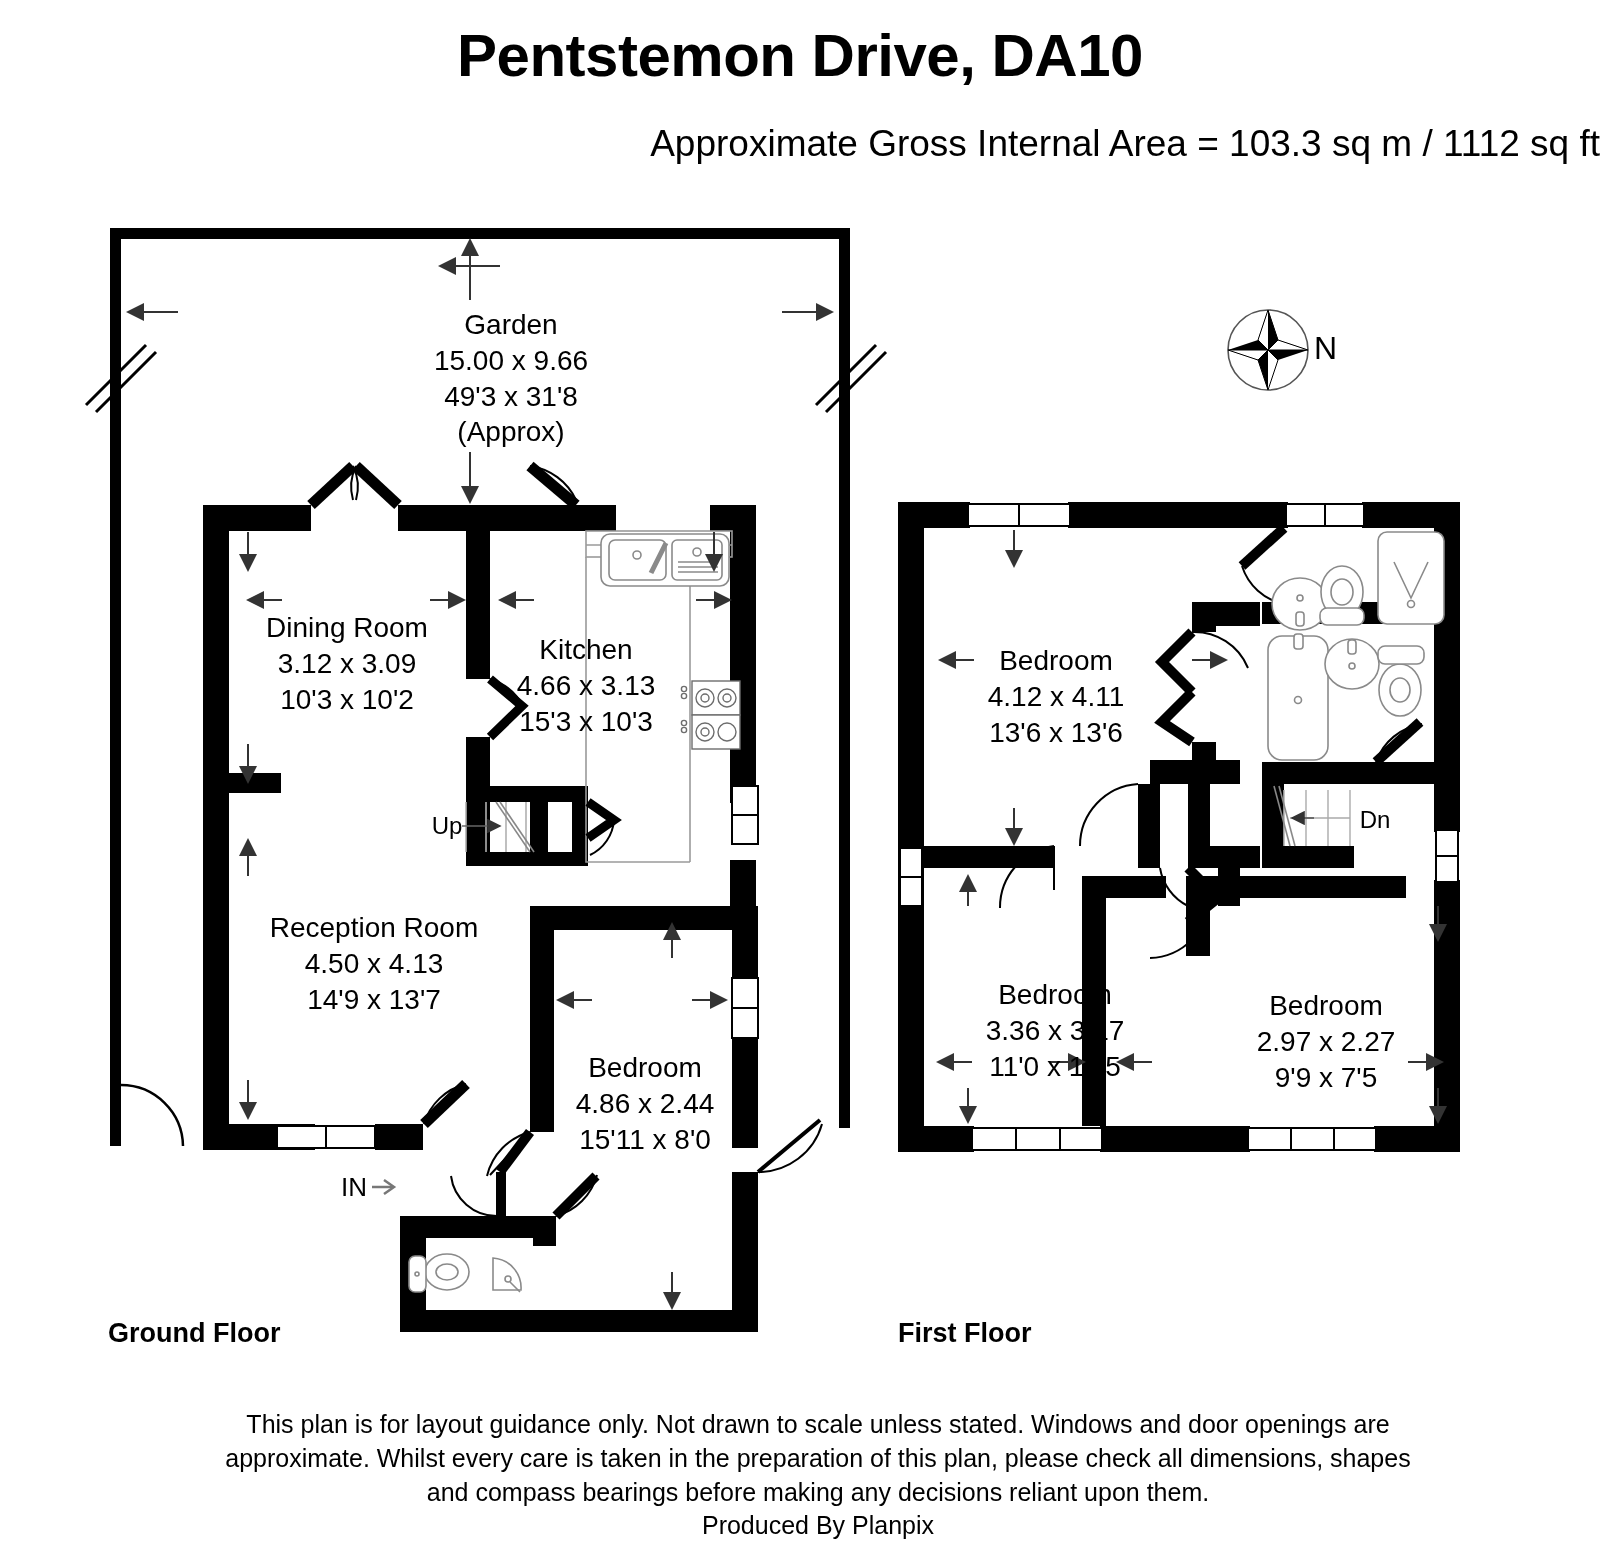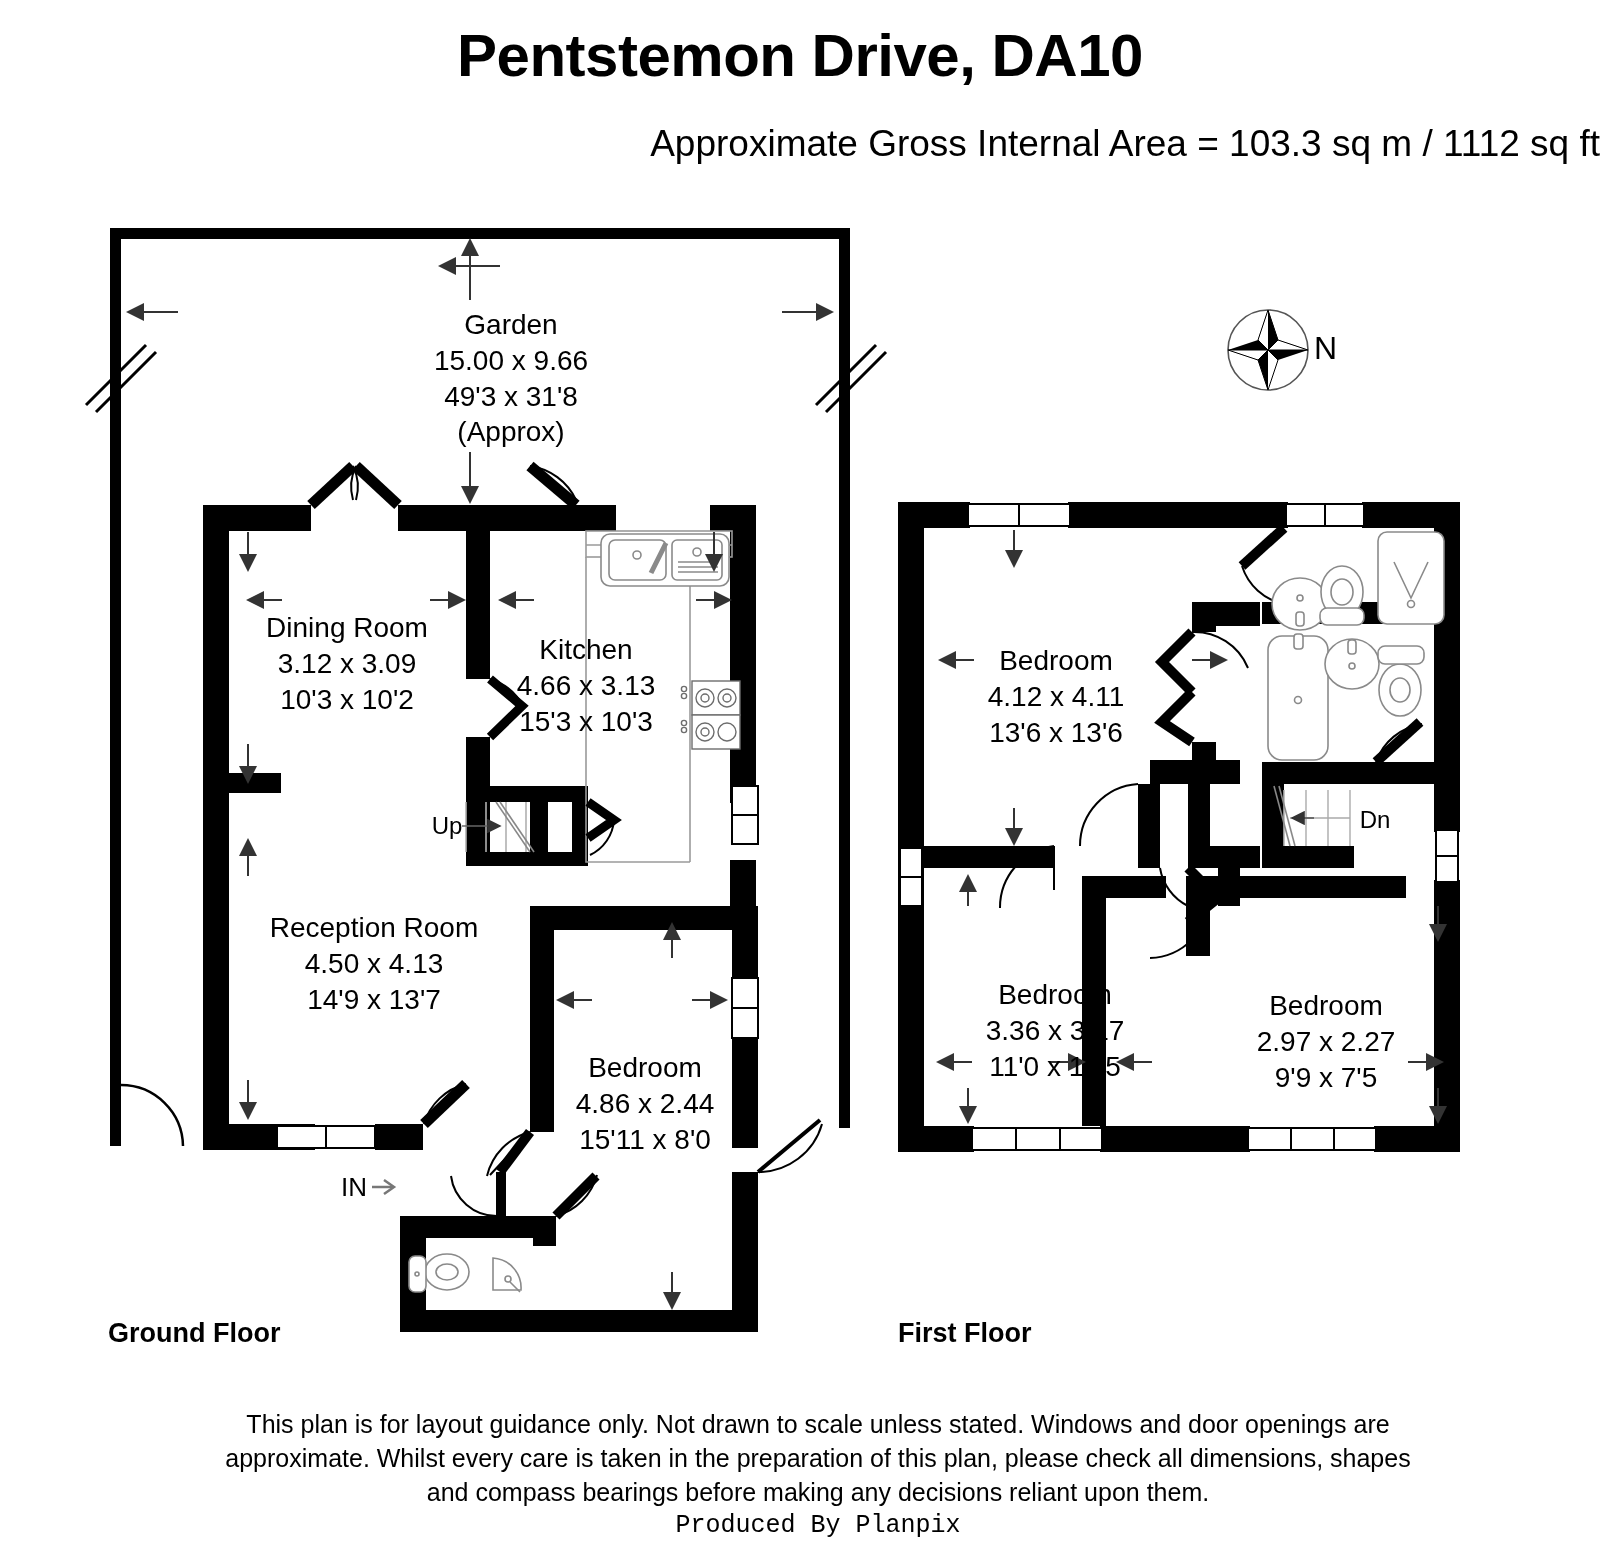--- a/index.html
+++ b/index.html
@@ -58,21 +58,21 @@
   .footer {
     position: absolute;
     top: 1408px;
     left: 200px;
     width: 1200px;
     text-align: center;
     font-size: 25px;
     line-height: 1.35;
     margin-left: 18px;
   }
-  .footer .produced { display: block; font-family: Liberation Mono, monospace; }
+  .footer .produced { display: block; }
 
   
   #plan {
     position: absolute;
     left: 0;
     top: 0;
     width: 1600px;
     height: 1563px;
   }
 

